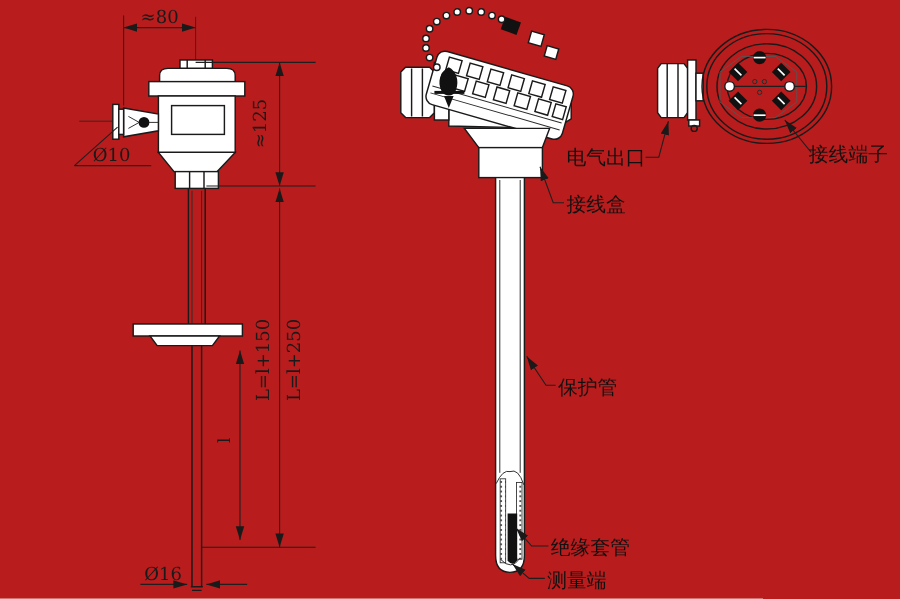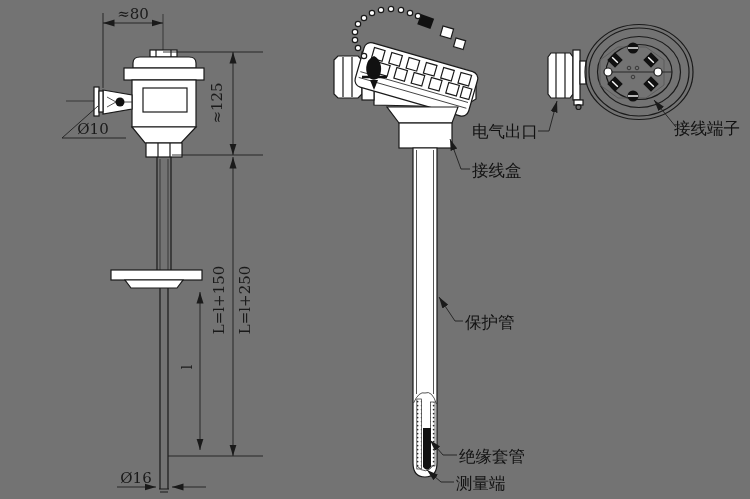--- a/index.html
+++ b/index.html
@@ -1,16 +1,16 @@
 <!DOCTYPE html>
 <html><head>
 <meta charset="utf-8">
 <style>
   html,body{margin:0;padding:0;background:#fff;}
-  .canvas{position:relative;width:750px;height:499px;background:#737373;overflow:hidden;
+  .canvas{position:relative;width:750px;height:499px;background:#b91c1c;overflow:hidden;
           font-family:"DejaVu Sans",sans-serif;}
   svg{position:absolute;left:0;top:0;}
   .dimtext{font-family:"DejaVu Serif",serif;font-size:15px;fill:#1a1a1a;}
   .dimtext-sm{font-family:"DejaVu Serif",serif;font-size:14px;fill:#1a1a1a;}
   .cjk{font-family:"DejaVu Sans",sans-serif;font-size:16.5px;fill:#111;}
   .ol{stroke:#1a1a1a;stroke-width:1.2;fill:none;}
   .olw{stroke:#1a1a1a;stroke-width:1.2;fill:#ffffff;}
   .thin{stroke:#2a2a2a;stroke-width:0.8;fill:none;}
   .dim{stroke:#1f1f1f;stroke-width:0.9;fill:none;}
   .dark{fill:#111111;stroke:none;}

